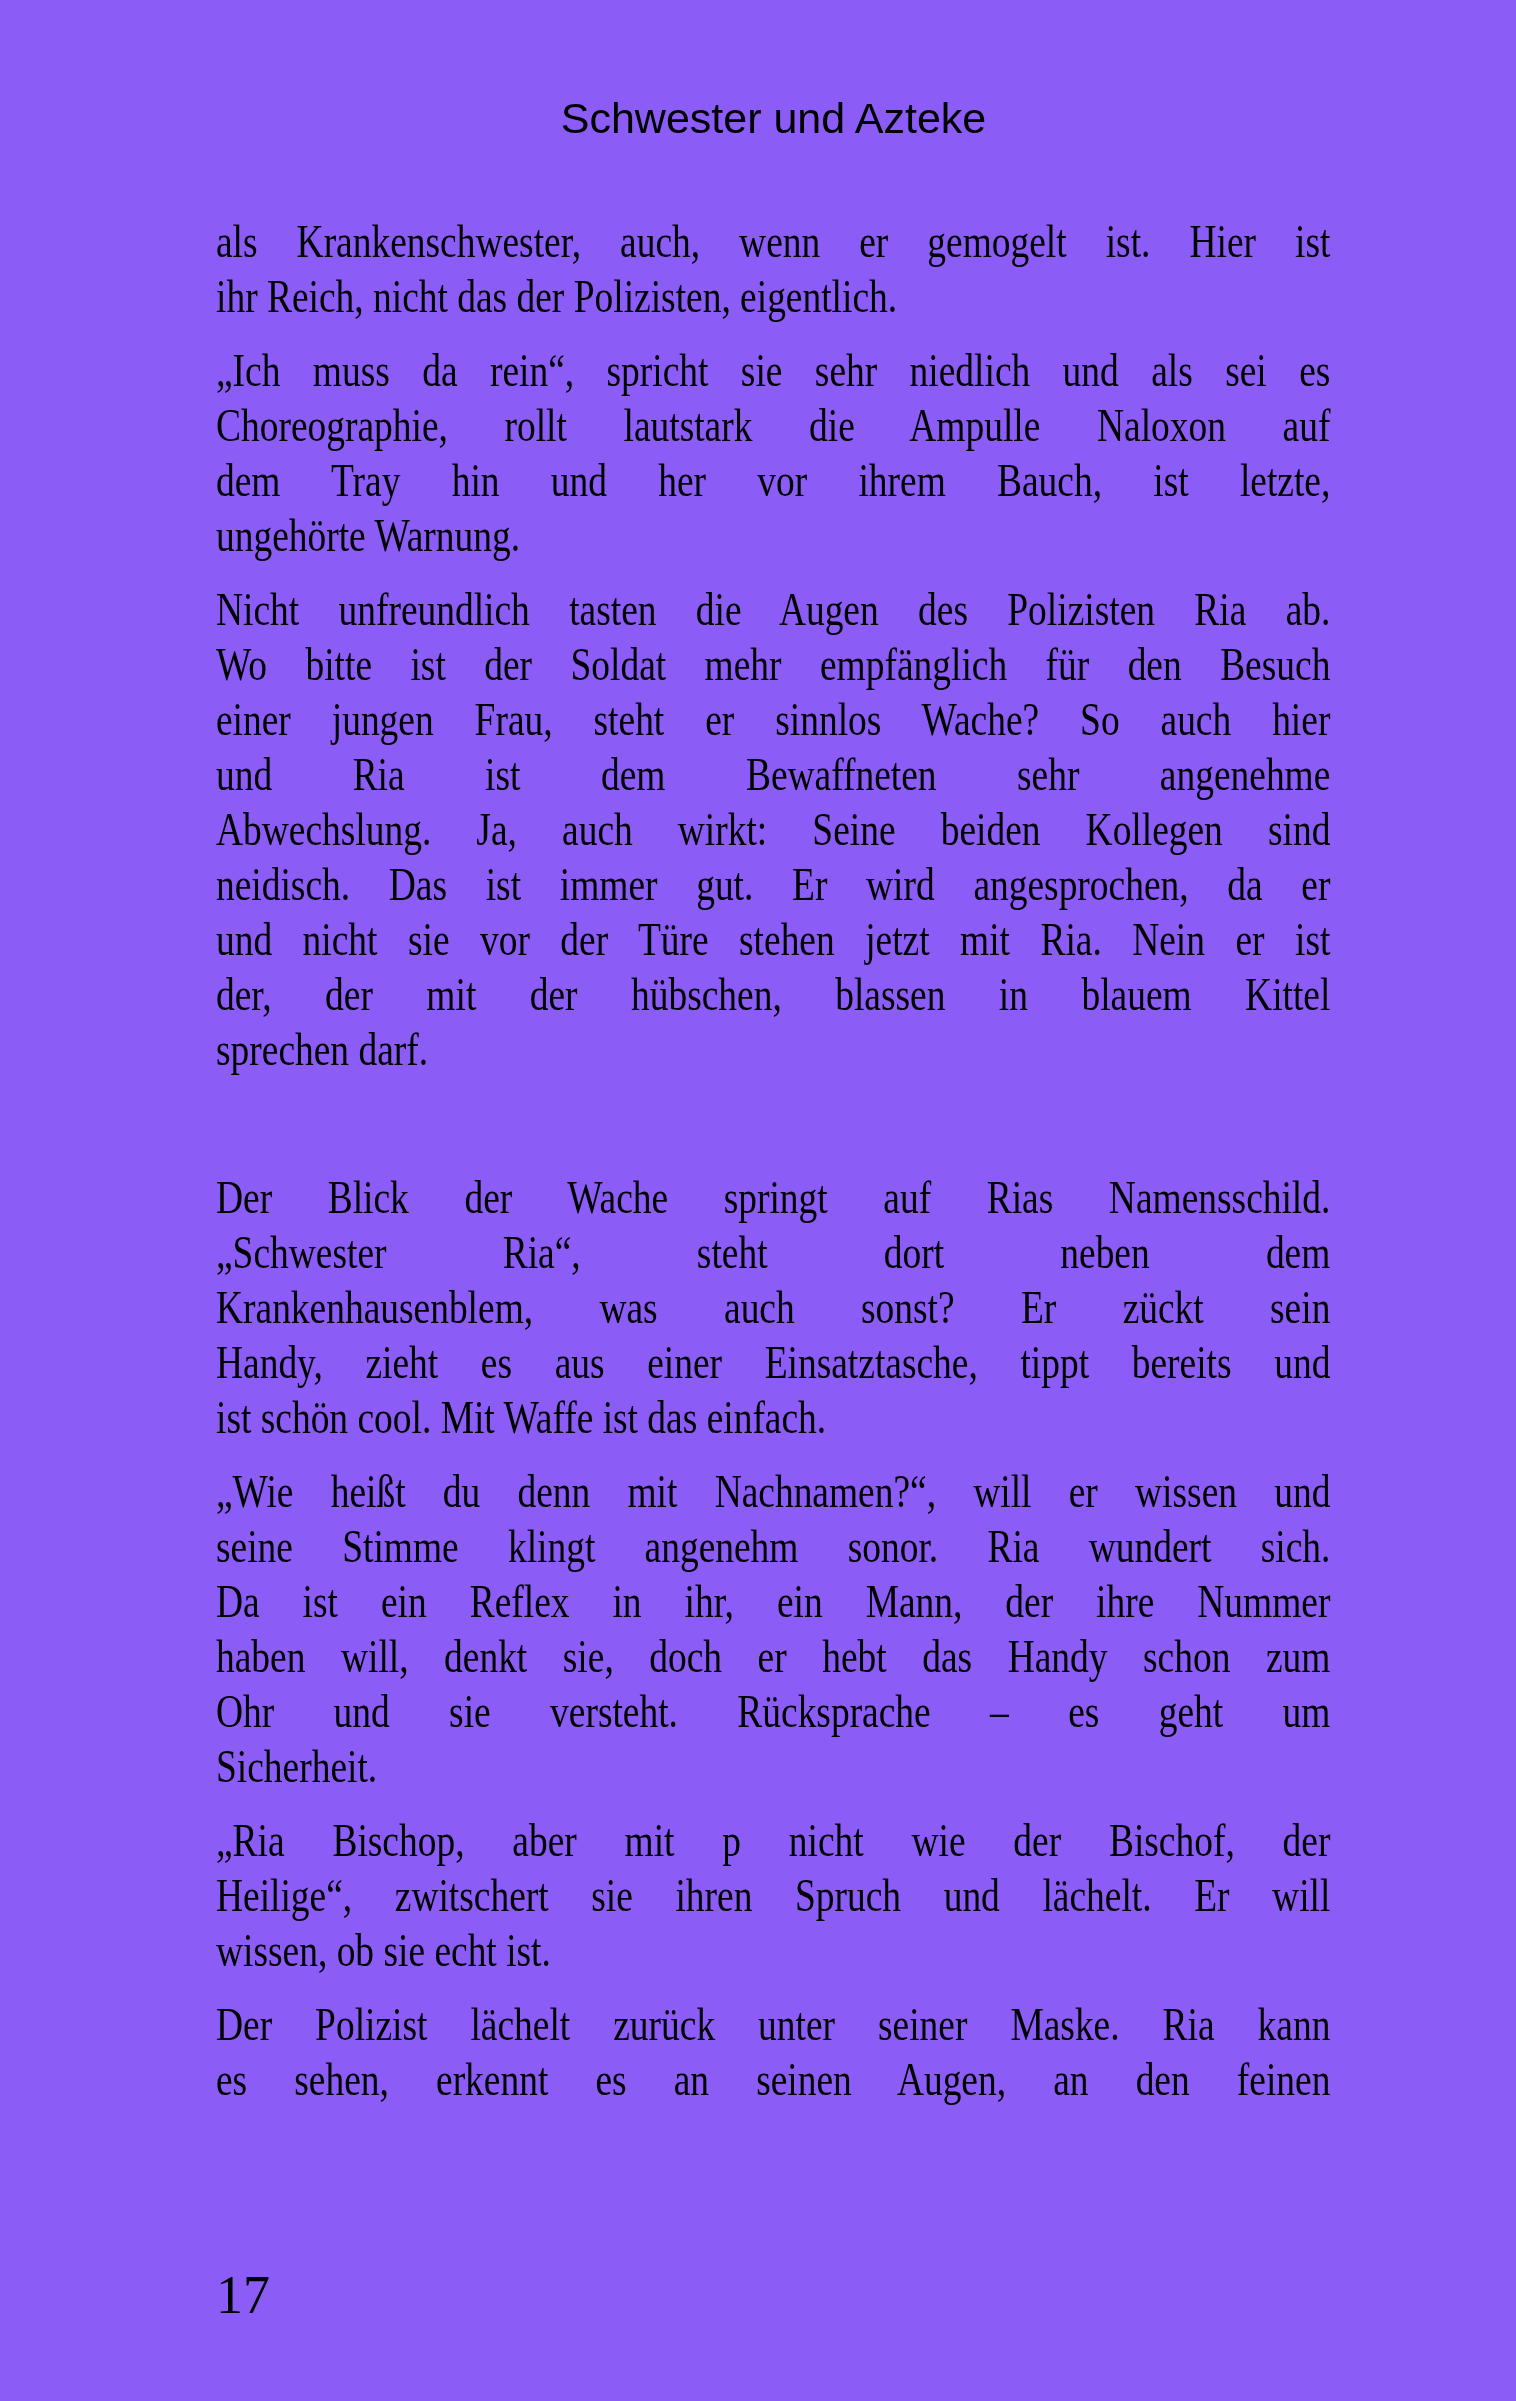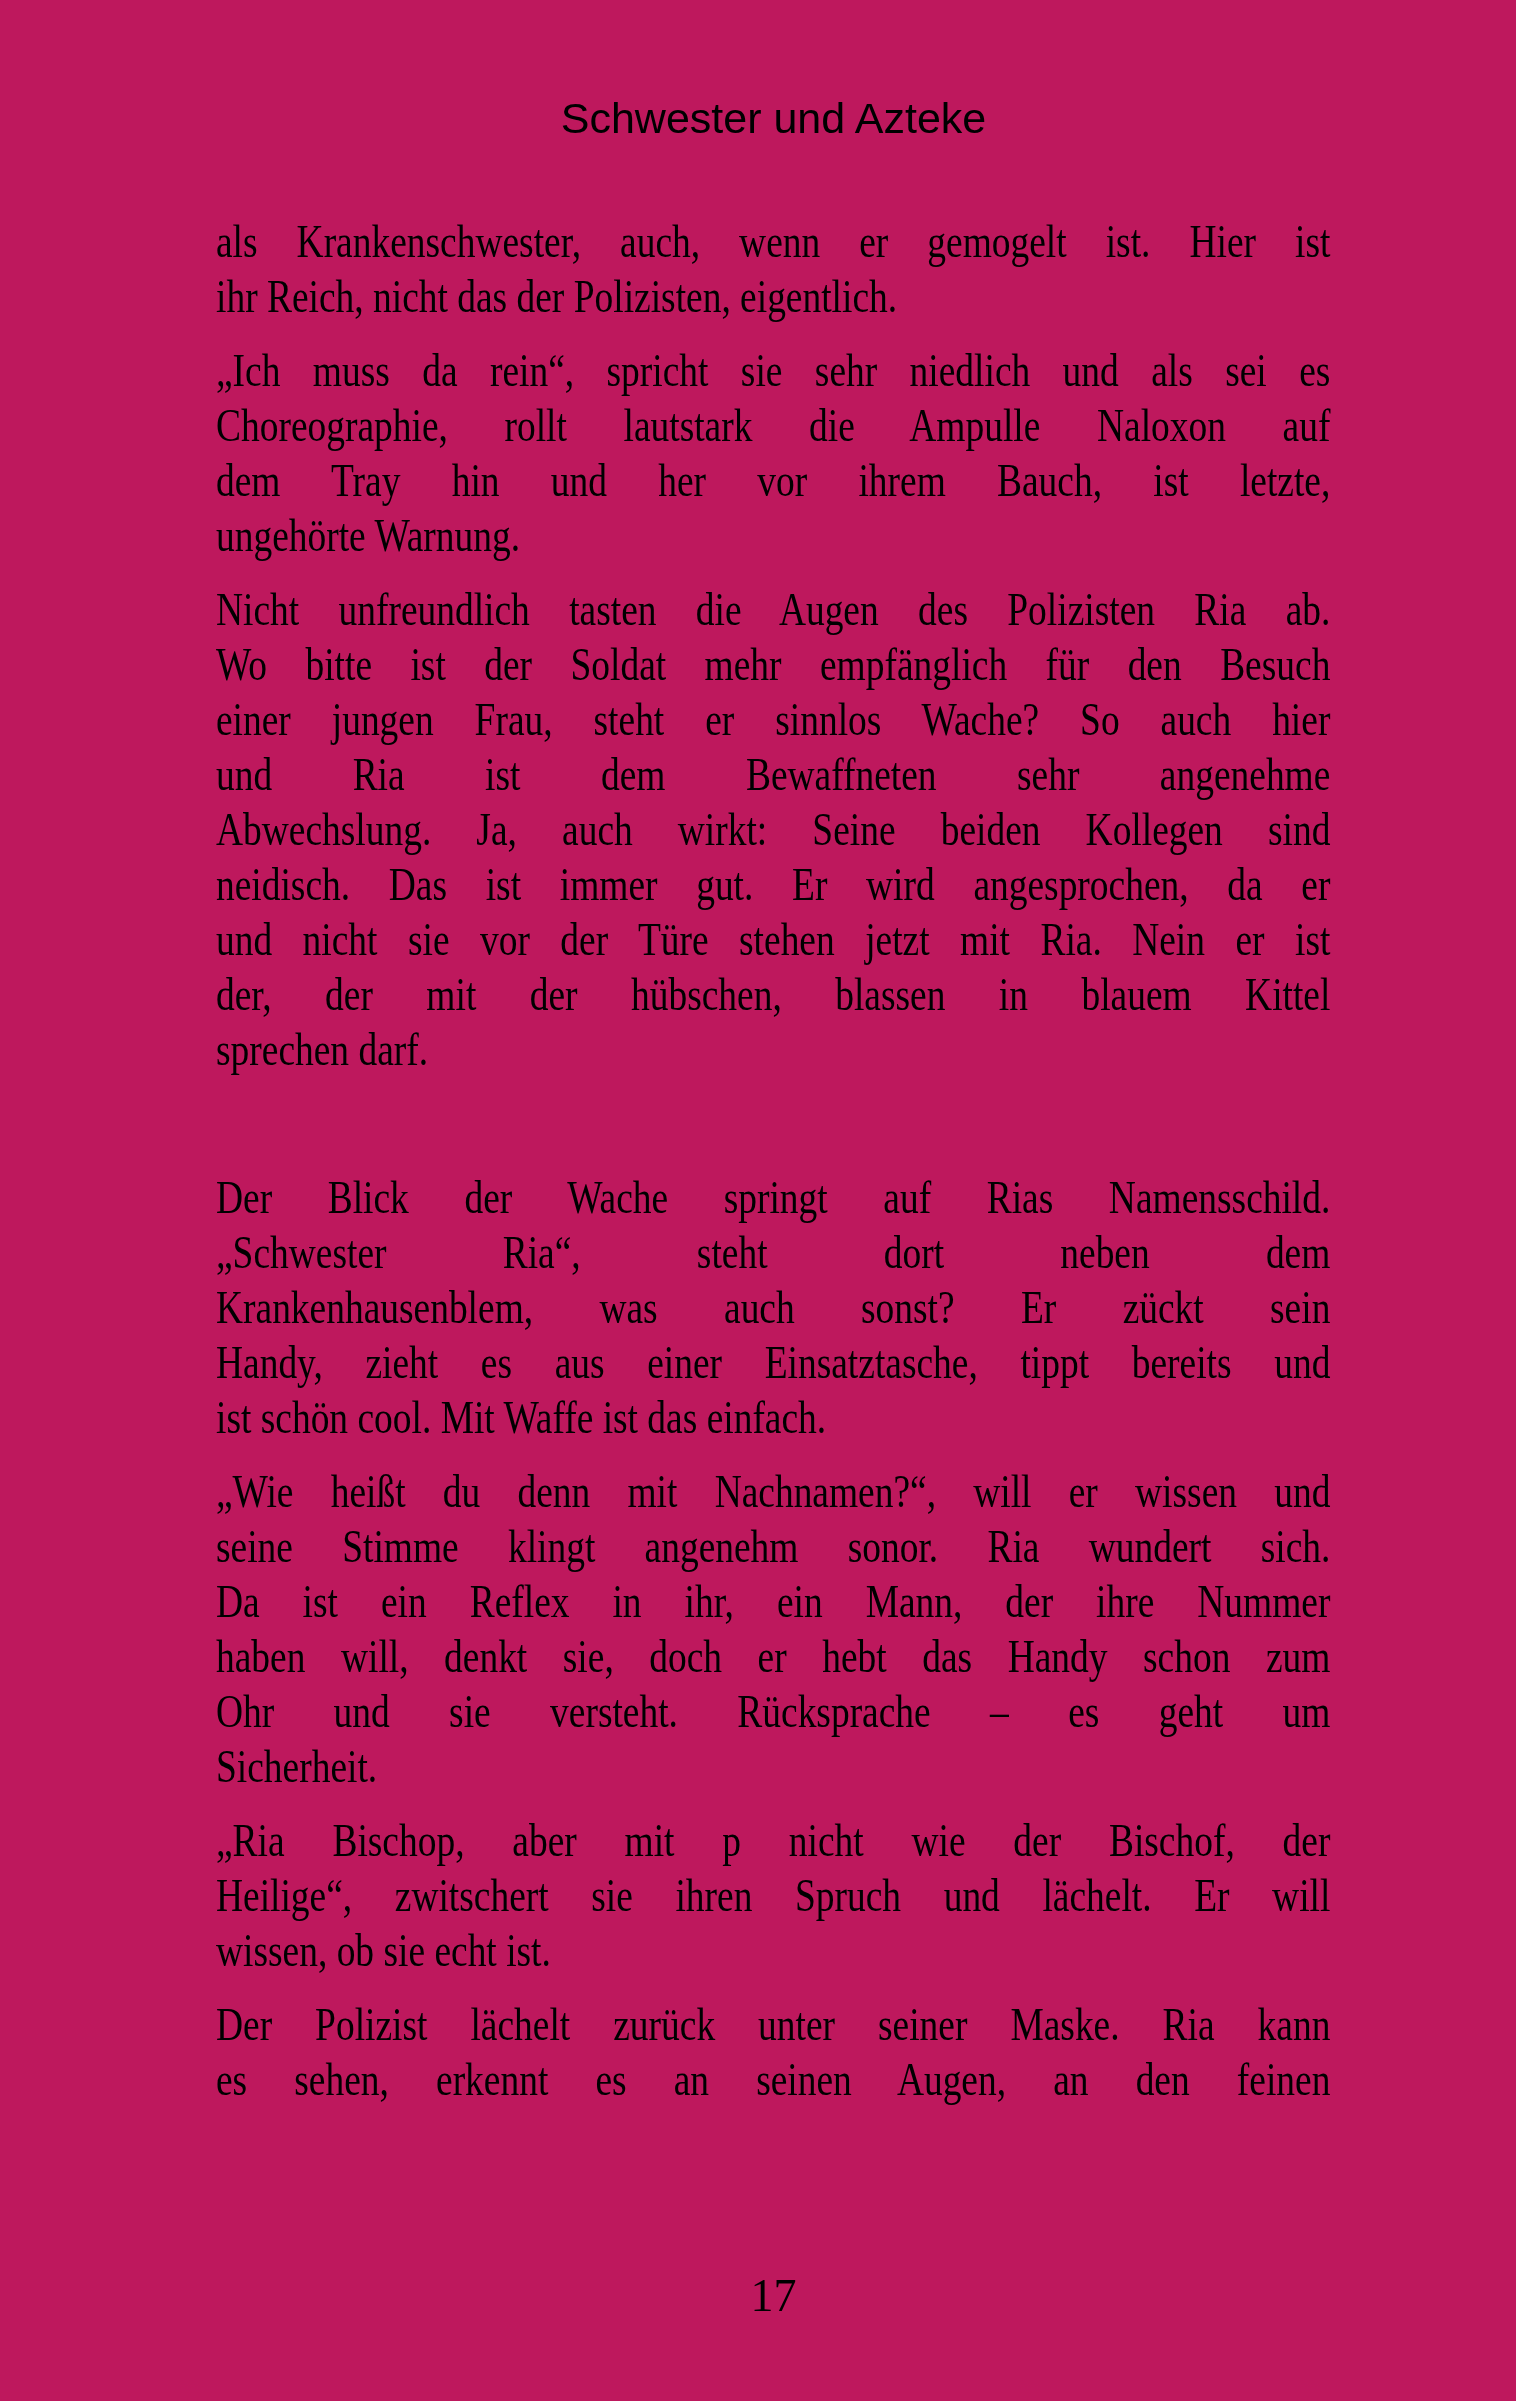--- a/index.html
+++ b/index.html
@@ -1,20 +1,20 @@
 <!DOCTYPE html>
 <html style="font-size:8.6px"><head>
 <meta charset="utf-8">
 <style>
   html, body { margin: 0; padding: 0; background: #e8e8e8; }
   .page {
     position: relative;
     width: 1517px;
     height: 2401px;
-    background: #be185d;
+    background: #8b5cf6;
     overflow: hidden;
     margin: 0 auto;
     color: #000000;
   }
   .running-header {
     position: absolute;
     left: 216px;
     top: 97px;
     width: 1115px;
     text-align: center;
@@ -43,23 +43,22 @@
     white-space: normal;
   }
   .line.lastline {
     text-align-last: left;
   }
   .page-number {
     position: absolute;
     left: 216px;
     top: 2268px;
     width: 1115px;
-    text-align: center;
     font-family: "Liberation Serif", "DejaVu Serif", serif;
-    font-size: 46px;
+    font-size: 54px;
     line-height: 55px;
   }
 </style>
 </head>
 <body>
 
 <div class="page">
   <div class="running-header">Schwester und Azteke</div>
 
   <div class="text-block">

